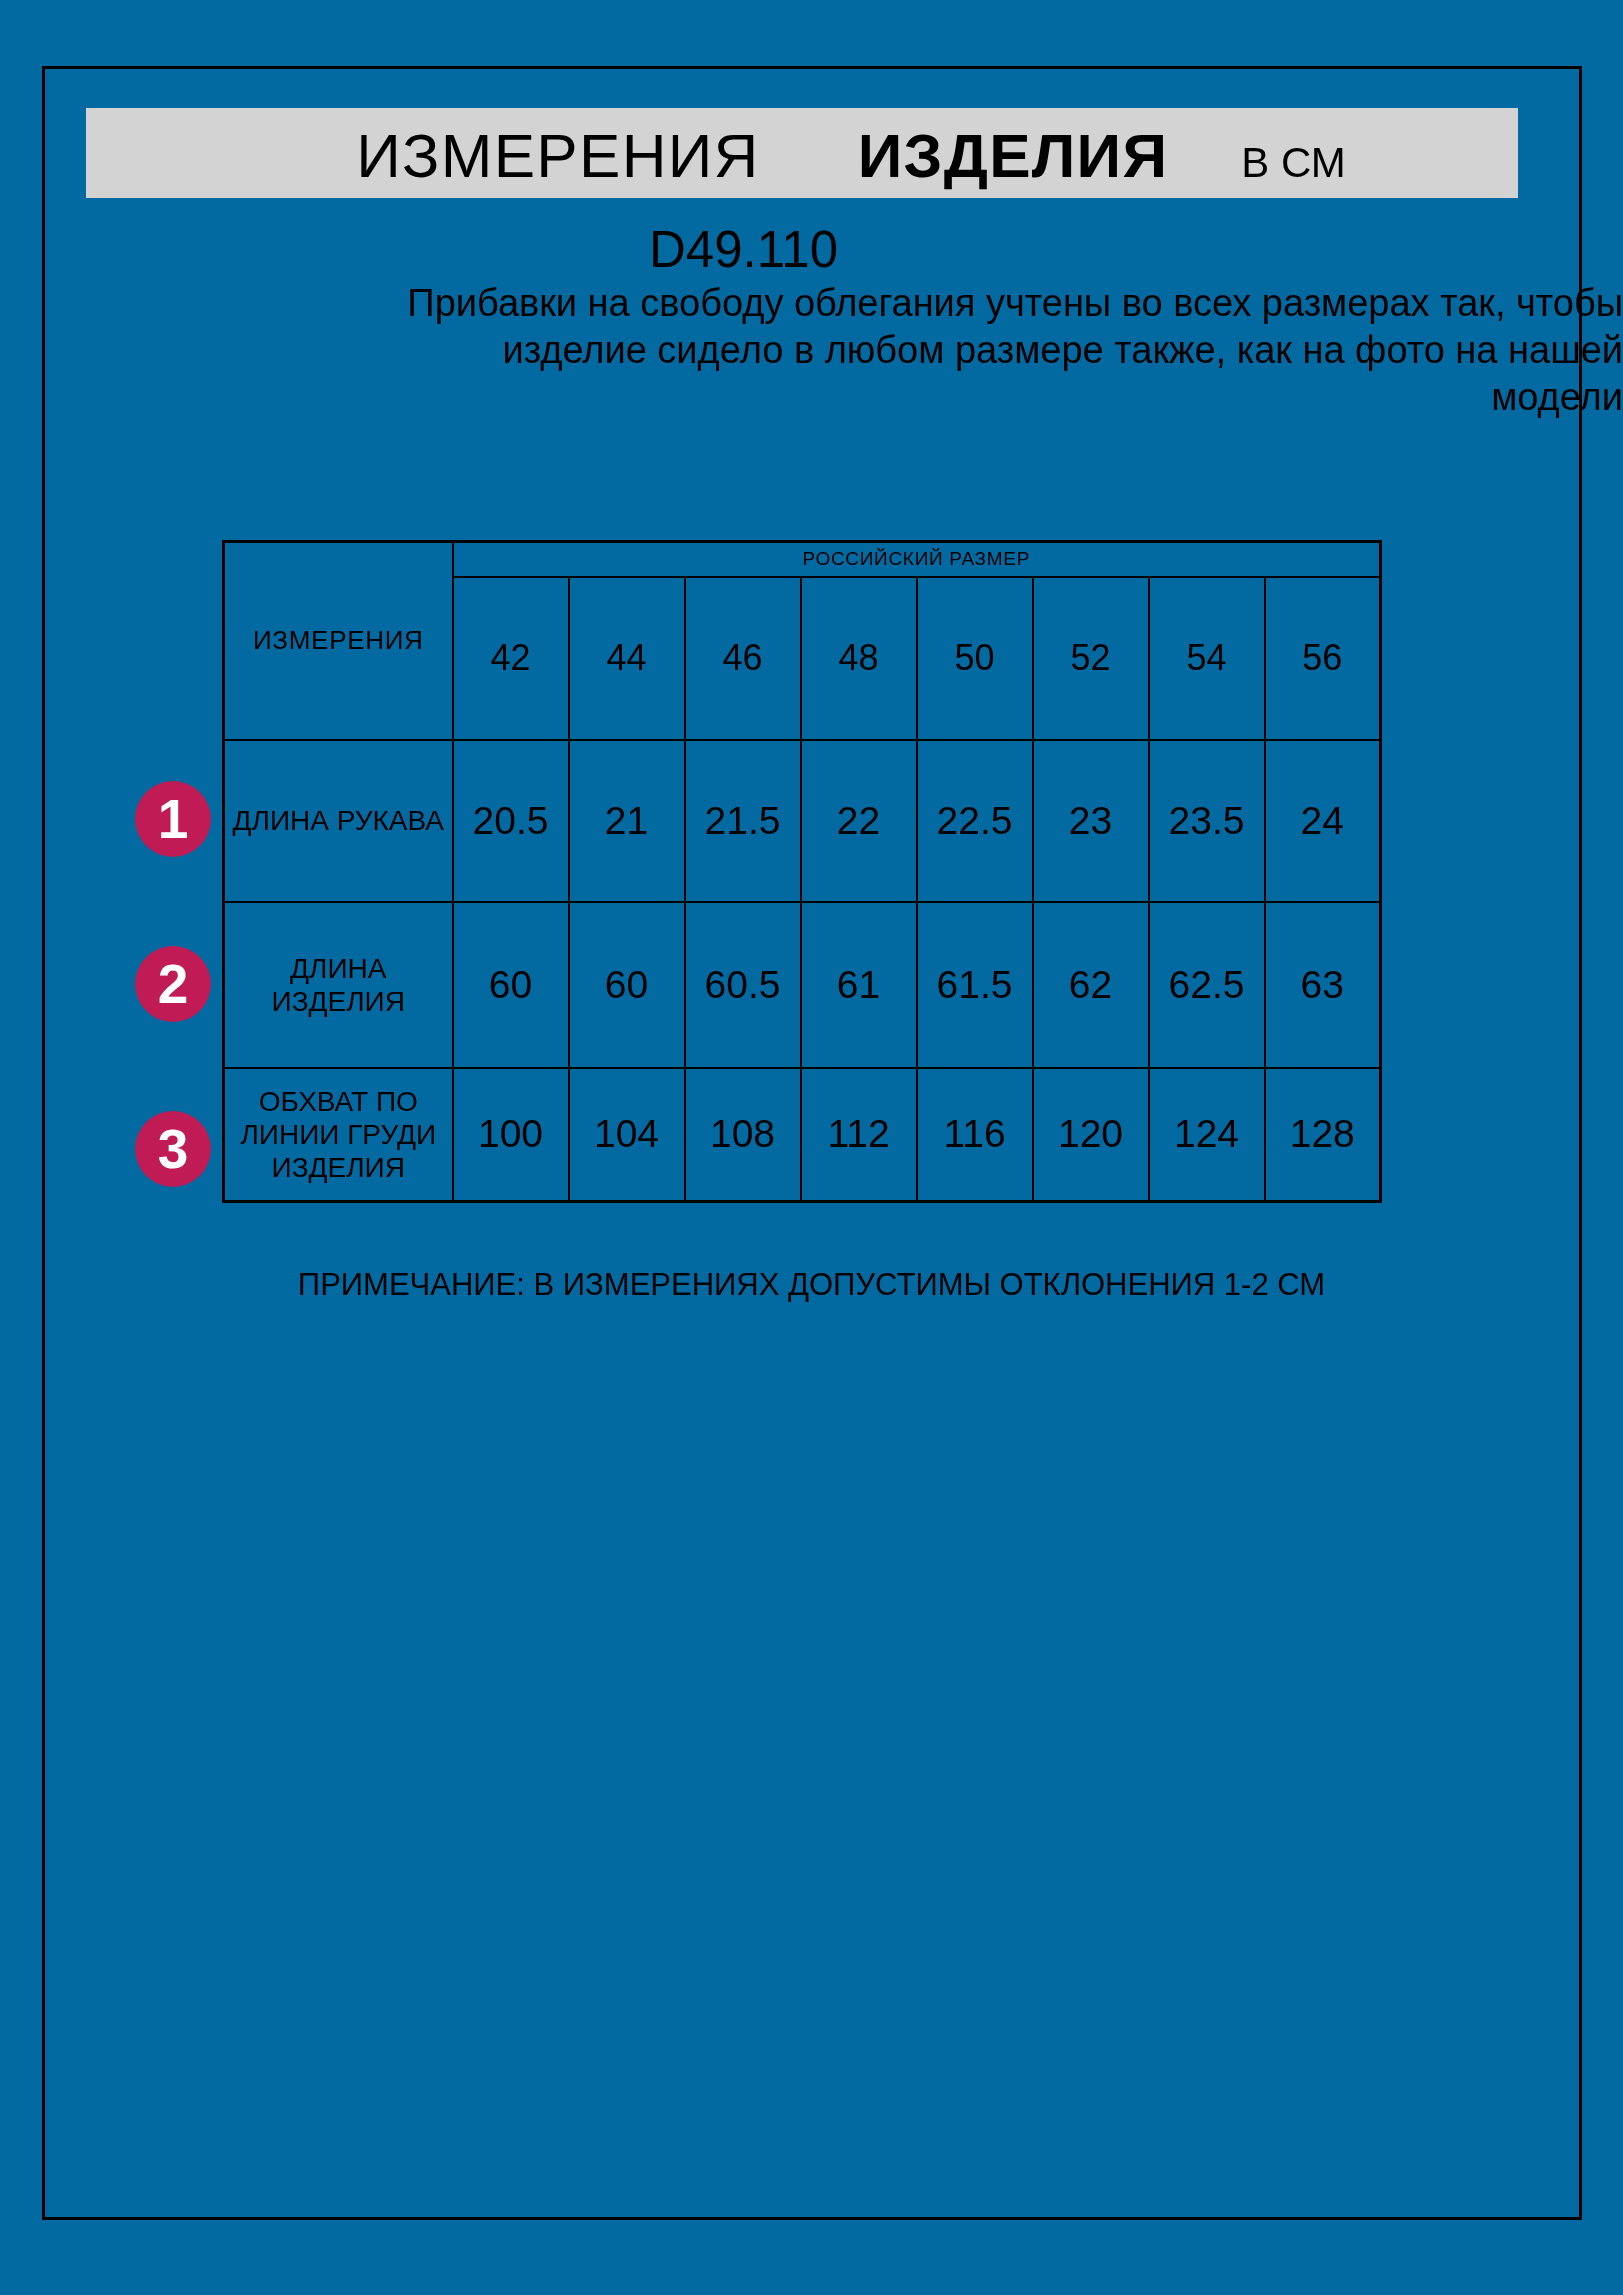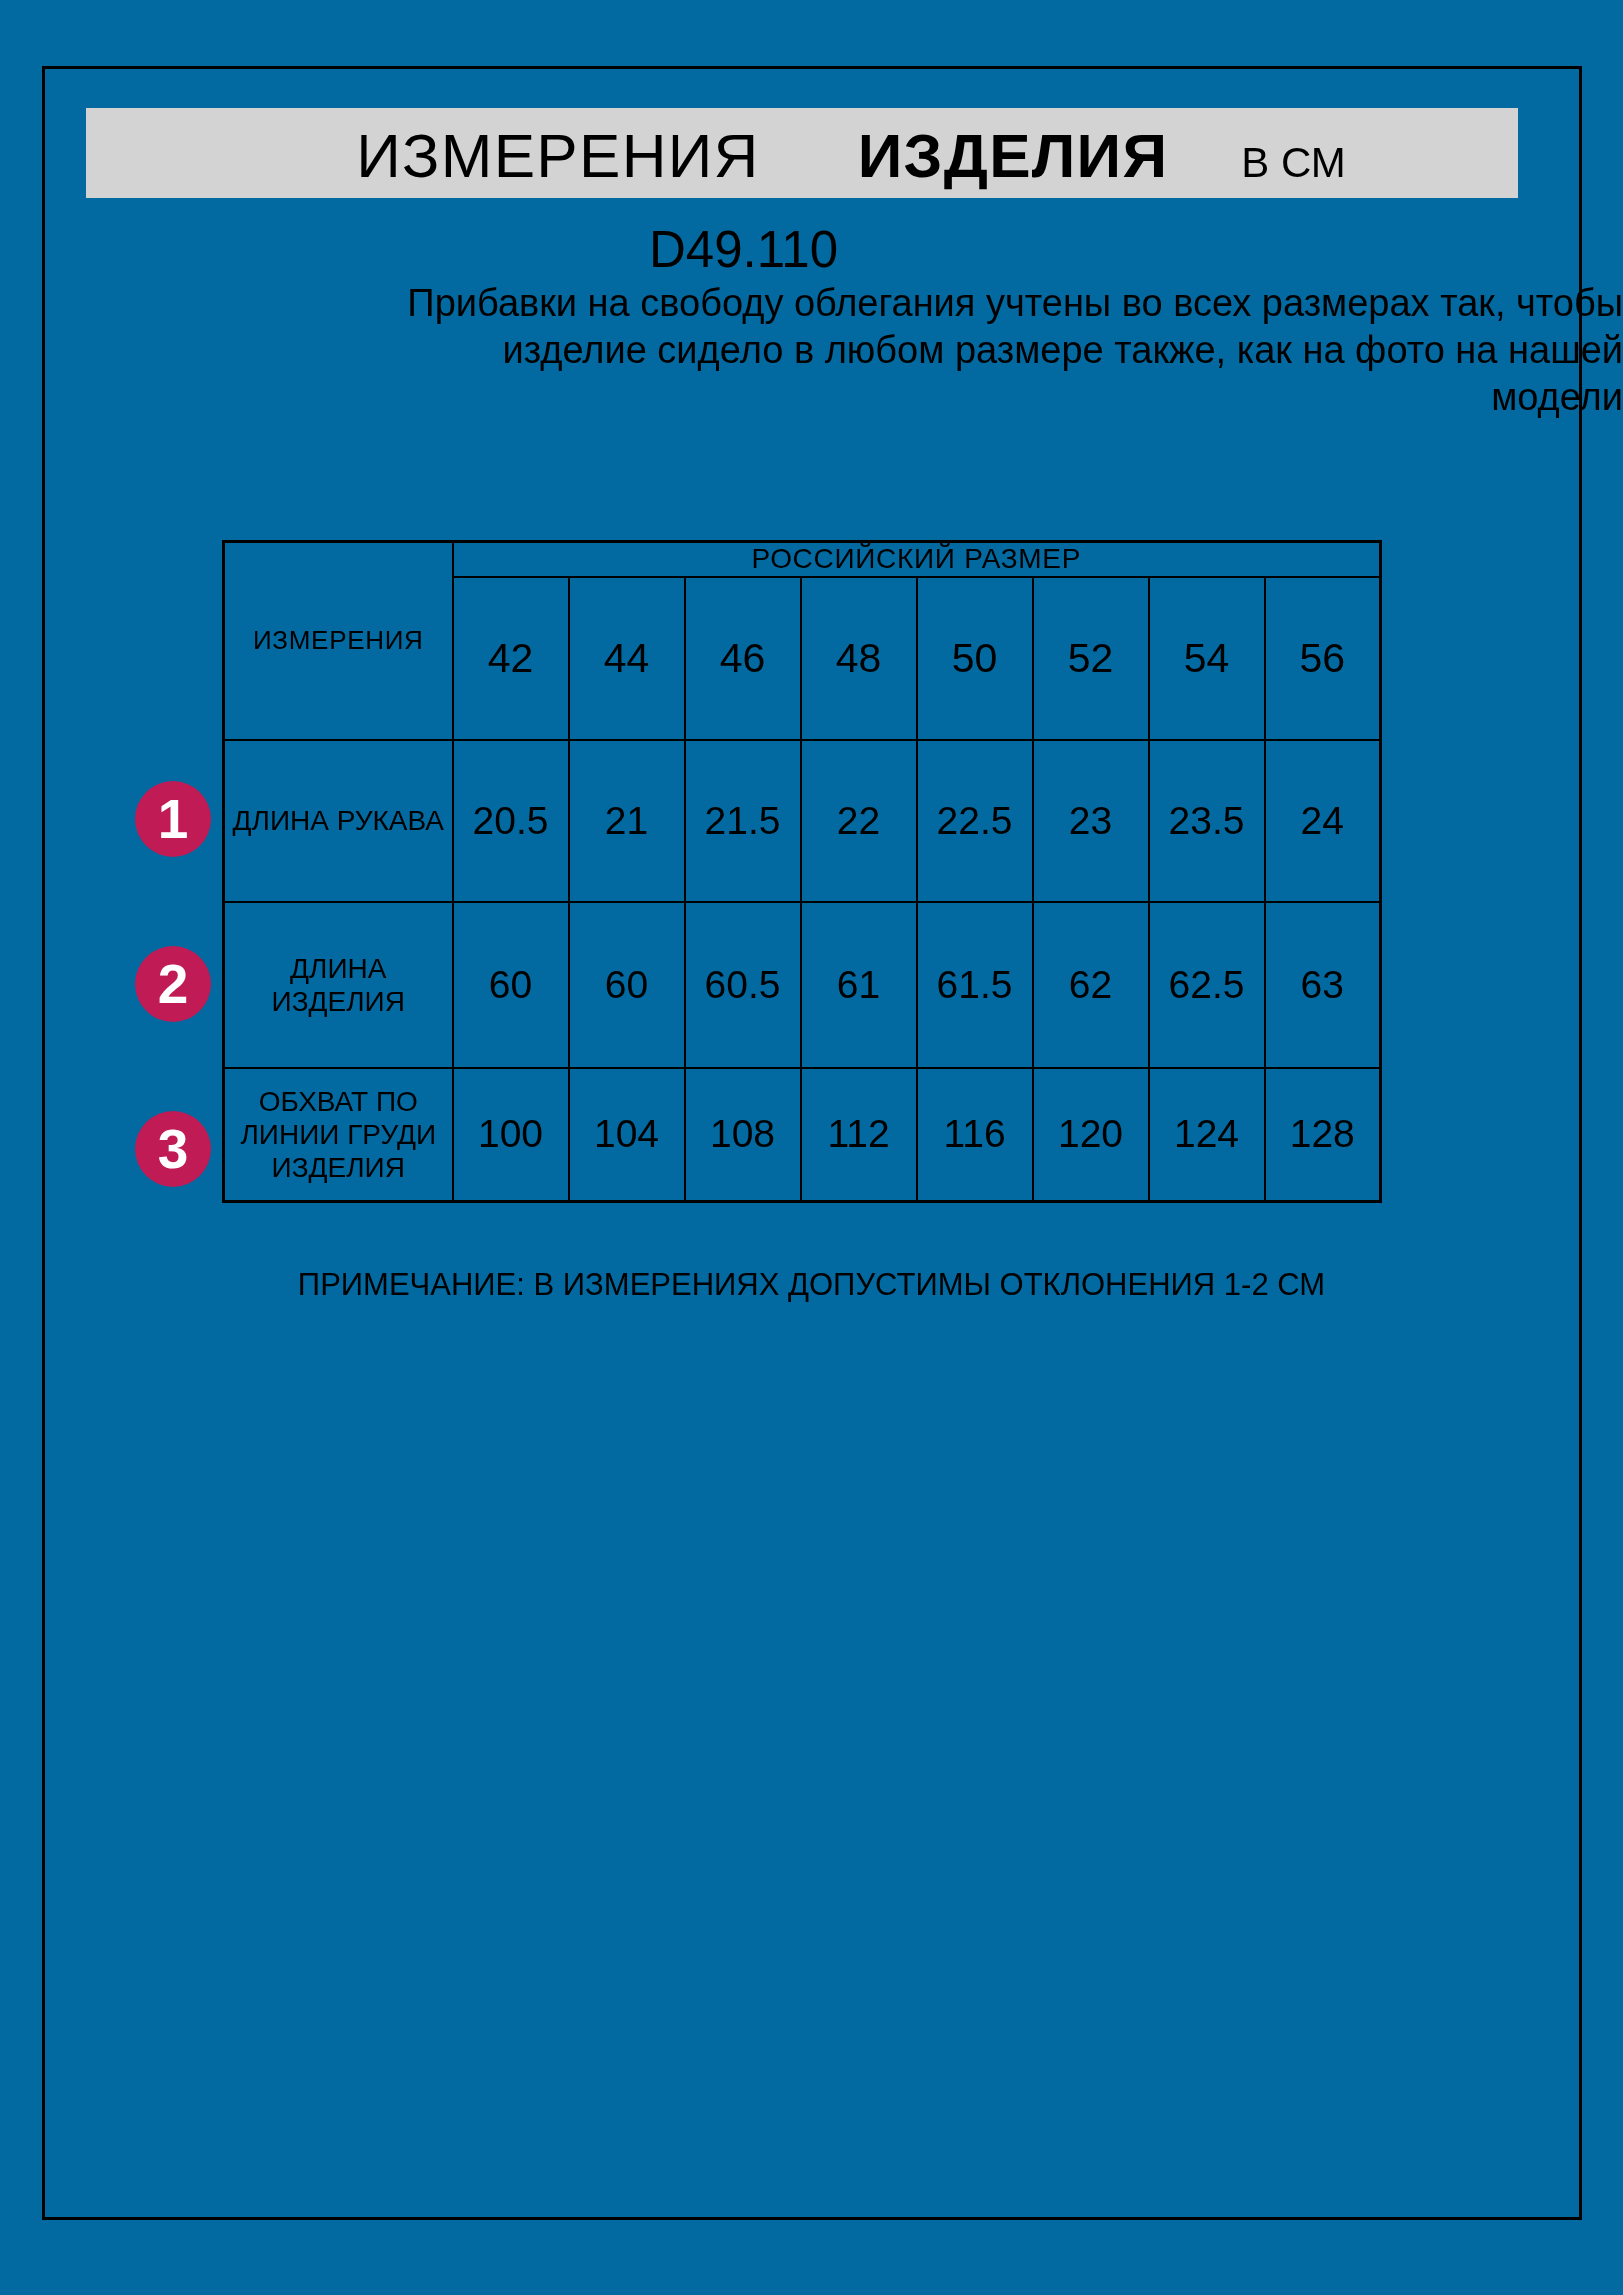--- a/index.html
+++ b/index.html
@@ -105,26 +105,26 @@
   .row-sizes       { height: 163px; }
   .row-data-1      { height: 162px; }
   .row-data-2      { height: 166px; }
   .row-data-3      { height: 134px; }
   td.corner-cell {
     font-size: 26px;
     letter-spacing: 0.7px;
     border-bottom: 5.2px solid #000;
   }
   td.group-header-cell {
-    font-size: 28px;
+    font-size: 19px;
     letter-spacing: 0.7px;
     border-bottom: 5.2px solid #000;
   }
   td.size-cell {
-    font-size: 41px;
+    font-size: 36px;
     font-weight: 700;
     border-bottom: 5.2px solid #000;
   }
   td.label-cell {
     font-size: 28px;
     line-height: 33px;
     white-space: pre-line;
     border-bottom: 5.2px solid #000;
   }
   td.value-cell {

